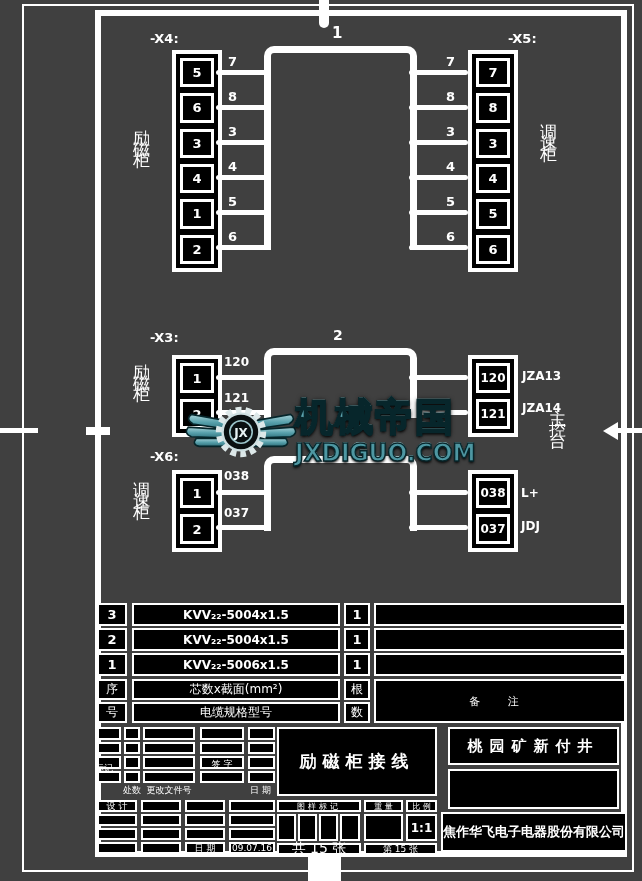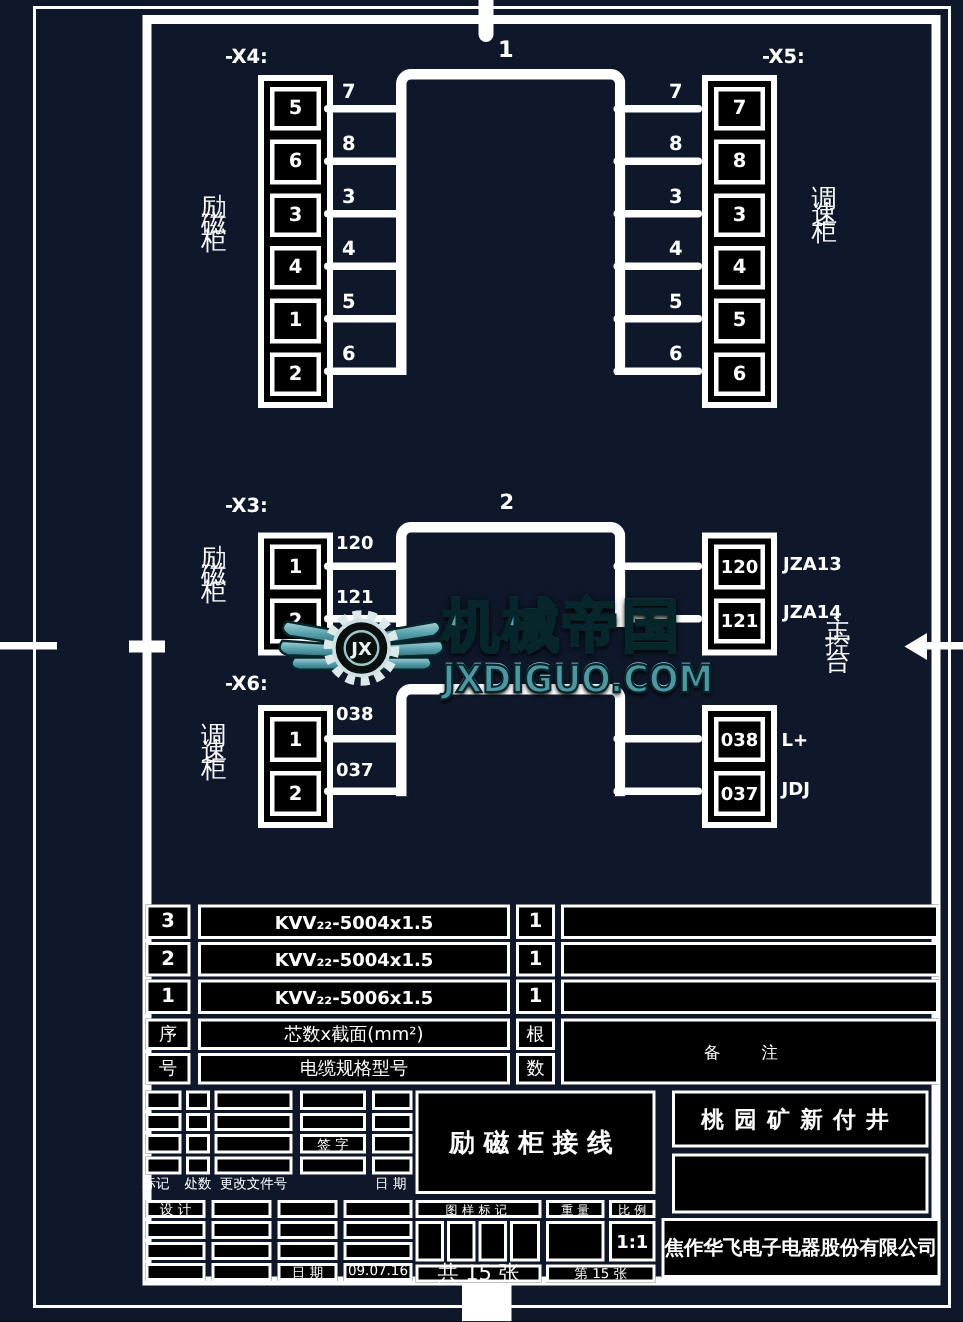--- a/index.html
+++ b/index.html
@@ -1,16 +1,16 @@
 <!DOCTYPE html>
 <html><head>
 <meta charset="utf-8">
 <style>
   html,body{margin:0;padding:0;background:#000;}
-  .sheet{position:relative;width:642px;height:881px;background:#0f172a;overflow:hidden;
+  .sheet{position:relative;width:642px;height:881px;background:#404040;overflow:hidden;
          font-family:"DejaVu Sans",sans-serif;color:#fff;}
   .abs{position:absolute;}
   .white{position:absolute;background:#fff;}
   .lbl{position:absolute;color:#fff;font-weight:bold;font-size:13px;white-space:nowrap;line-height:1;}
   .vlabel{position:absolute;color:#fff;font-size:17px;writing-mode:vertical-lr;text-orientation:upright;
           letter-spacing:11px;white-space:nowrap;line-height:1;}
   .tblock{position:absolute;width:50px;border:4px solid #fff;background:#000;padding:4px;
           display:flex;flex-direction:column;gap:6px;box-sizing:border-box;}
   .tcell{border:3px solid #fff;flex:1;display:flex;align-items:center;justify-content:center;
          font-size:13px;font-weight:bold;color:#fff;box-sizing:border-box;background:#000;}
@@ -194,21 +194,21 @@
       <div class="rev-cell"></div>
       <div class="rev-cell"></div>
   </div>
   <div class="rev-col" style="left:248px;width:27px;">
     <div class="rev-cell"></div>
       <div class="rev-cell"></div>
       <div class="rev-cell"></div>
       <div class="rev-cell"></div>
   </div>
 
-  <div class="tinytxt" style="left:95px;top:786px;width:15px;">标记</div>
+  <div class="tinytxt" style="left:95px;top:764px;width:15px;font-family:Liberation Serif, serif;">标记</div>
   <div class="tinytxt" style="left:121px;top:786px;width:22px;">处数</div>
   <div class="tinytxt" style="left:141px;top:786px;width:56px;">更改文件号</div>
   <div class="tinytxt" style="left:198px;top:760px;width:48px;">签 字</div>
   <div class="tinytxt" style="left:244px;top:786px;width:33px;">日 期</div>
 
   <div class="box" style="left:97px;top:800px;width:40px;height:12px;font-size:9px;">设 计</div>
   <div class="box" style="left:141px;top:800px;width:40px;height:12px;"></div>
   <div class="box" style="left:185px;top:800px;width:40px;height:12px;"></div>
   <div class="box" style="left:229px;top:800px;width:46px;height:12px;"></div>
   <div class="box" style="left:97px;top:814px;width:40px;height:12px;"></div>

